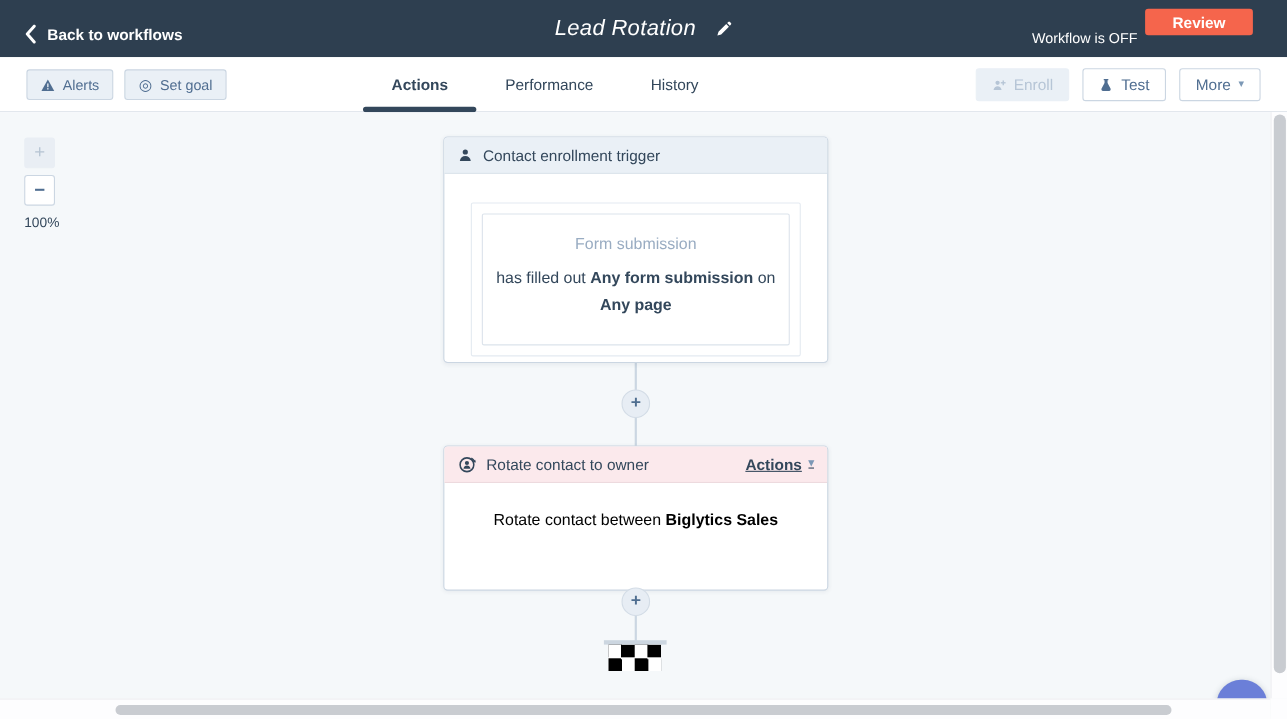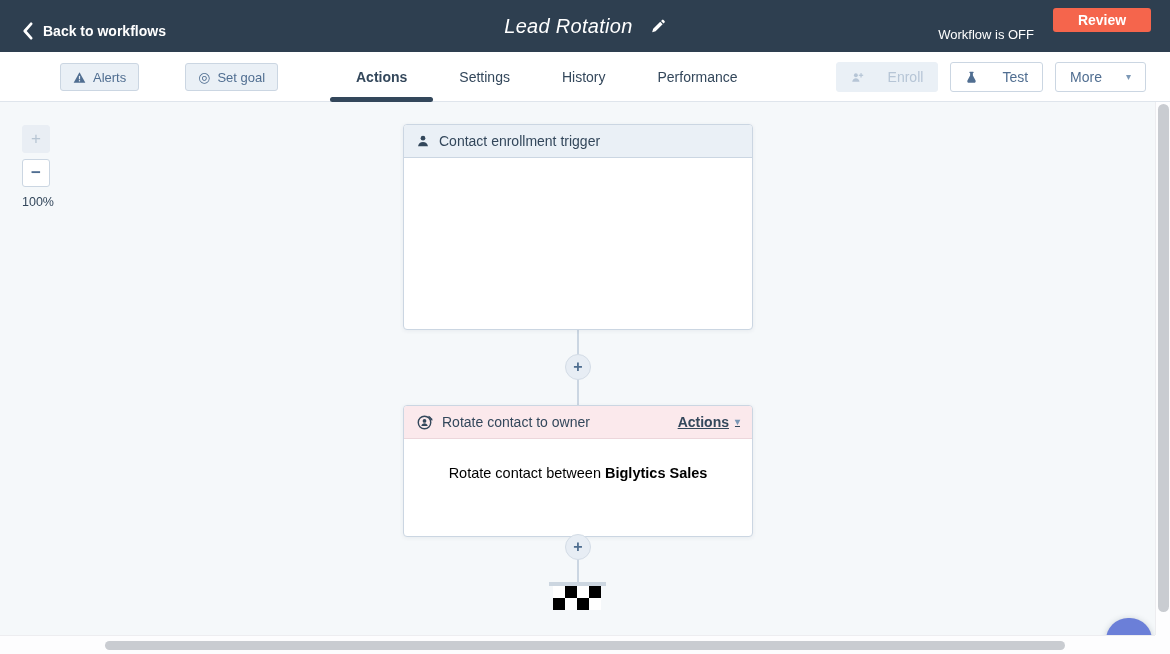--- a/index.html
+++ b/index.html
@@ -8,39 +8,39 @@
 
   
   .topbar { position:absolute; top:0; left:0; right:0; height:52px; background:#2e3f50; }
   .back-link { position:absolute; left:22px; top:0; height:62px; display:flex; align-items:center; gap:10px;
                color:#fff; font-size:14px; font-weight:700; cursor:pointer; }
   .title-wrap { position:absolute; left:50%; transform:translateX(-50%); top:0; height:52px;
                 display:flex; align-items:center; gap:18px; }
   .wf-title { color:#fff; font-size:20px; font-weight:500; letter-spacing:.3px;font-style:italic; }
   .status-text { position:absolute; right:136px; top:0; height:68px; display:flex; align-items:center;
                  color:#fff; font-size:13px; }
-  .review-btn { position:absolute; right:19px; top:8px; width:98px; height:24px; background:#f5654c;
+  .review-btn { position:absolute; right:31px; top:8px; width:98px; height:24px; background:#f5654c;
                 border:none; border-radius:3px; color:#fff; font-size:14px; font-weight:600; cursor:pointer; }
 
   
   .toolbar { position:absolute; top:52px; left:0; right:0; height:50px; background:#fff;
              border-bottom:1px solid #dfe5ec; }
   .tb-left { position:absolute; left:24px; top:11px; display:flex; gap:10px; }
   .btn-light { height:28px; padding:0 12px; background:#eaf0f6; border:1px solid #cbd6e2; border-radius:3px;
                color:#506e91; font-size:13px; display:flex; align-items:center; gap:7px; cursor:pointer;
-               font-family:"Liberation Sans", sans-serif;margin-left:36px; }
+               font-family:"Liberation Sans", sans-serif; }
   .tabs { position:absolute; left:330px; top:0; height:50px; display:flex; }
   .tab { padding:0 26px; display:flex; align-items:center; font-size:14px; color:#33475b;
          position:relative; cursor:pointer; }
   .tab.active { font-weight:600; }
   .tab.active::after { content:""; position:absolute; left:0; bottom:0; width:100%; height:5px;
                        background:#33475b; border-radius:3px; }
   .tb-right { position:absolute; right:24px; top:10px; display:flex; gap:12px; }
   .btn-outline { height:30px; padding:0 14px; background:#fff; border:1px solid #cbd6e2; border-radius:3px;
-                 color:#506e91; font-size:14px; display:flex; align-items:center; gap:24px; cursor:pointer;
+                 color:#506e91; font-size:14px; display:flex; align-items:center; gap:7px; cursor:pointer;
                  font-family:"Liberation Sans", sans-serif; }
   .btn-disabled { background:#eaf0f6; border-color:#eaf0f6; color:#b6c5d6; cursor:default; }
   .caret { font-size:10px; color:#7c98b6; line-height:1; }
 
   
   .canvas { position:absolute; top:102px; left:0; right:0; bottom:0; background:#f5f8fa; }
 
   .zoom-btn { position:absolute; width:28px; height:28px; border-radius:3px; font-size:17px;
               display:flex; align-items:center; justify-content:center; cursor:pointer; }
   .zoom-in  { left:22px; top:23px; background:#e9eef4; border:1px solid #e9eef4; color:#b7c5d3; }
@@ -139,27 +139,24 @@
       <span class="icon" style="font-size:14px;">◎</span>
       <span>Set goal</span>
     </button>
   </div>
 
   <div class="tabs">
     <div class="tab active">
       <span>Actions</span>
     </div>
     <div class="tab">
-      <span>Settings</span>
+      <span>Performance</span>
     </div>
     <div class="tab">
       <span>History</span>
-    </div>
-    <div class="tab">
-      <span>Performance</span>
     </div>
   </div>
 
   <div class="tb-right">
     <button class="btn-outline btn-disabled">
       <span class="icon">
         <svg width="13" height="13" viewBox="0 0 16 16" fill="#b6c5d6">
             <circle cx="6" cy="5.3" r="2.4"></circle>
             <path d="M1.5 13.2c.4-2.7 2.2-4.2 4.5-4.2s4.1 1.5 4.5 4.2z"></path>
             <rect x="11.6" y="2.6" width="1.5" height="5.4"></rect>
@@ -194,20 +191,33 @@
 
   <section class="card trigger-card">
     <div class="card-header">
       <span class="icon">
         <svg width="14" height="14" viewBox="0 0 16 16" fill="#33475b">
             <circle cx="8" cy="4.8" r="2.7"></circle>
             <path d="M2.3 14c.5-3.3 2.8-5 5.7-5s5.2 1.7 5.7 5z"></path>
           </svg>
       </span>
       <span>Contact enrollment trigger</span>
+    </div>
+    <div class="trigger-body">
+      <div class="outer-box">
+        <div class="inner-box">
+          <div class="placeholder-text">Form submission</div>
+          <div class="criteria">
+            <span>has filled out</span>
+            <b>Any form submission</b>
+            <span>on</span><br>
+            <b>Any page</b>
+          </div>
+        </div>
+      </div>
     </div>
   </section>
 
   <div class="plus-btn plus-1">+</div>
 
   <section class="card action-card">
     <div class="card-header">
       <span class="icon">
         <svg width="17" height="17" viewBox="0 0 18 18">
             <circle cx="9" cy="9" r="6.6" fill="none" stroke="#33475b" stroke-width="1.5"></circle>

